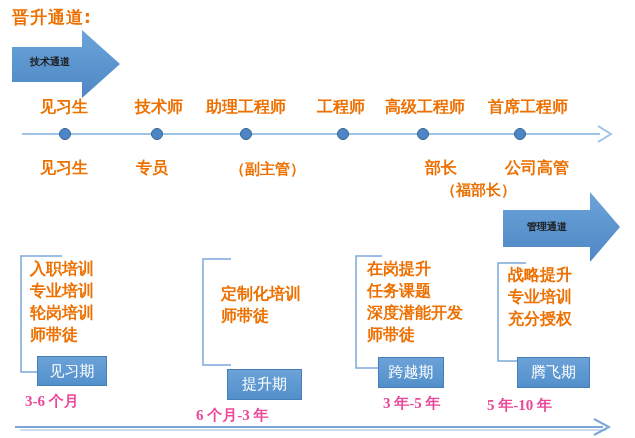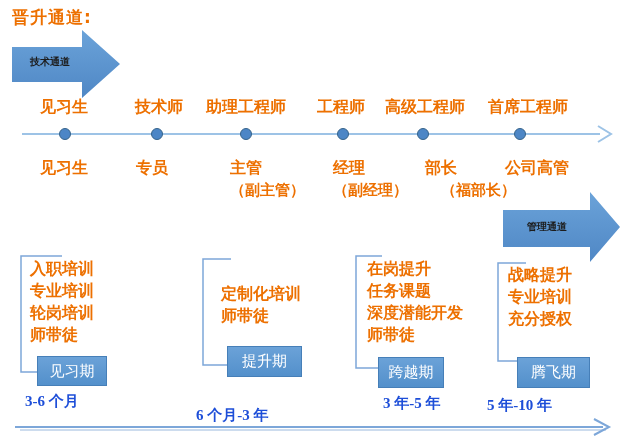--- a/index.html
+++ b/index.html
@@ -14,21 +14,21 @@
   .tech-level { top:97px; transform:translateX(-50%); font-size:16px; white-space:nowrap; }
   .mgmt-level { top:158px; font-size:16px; white-space:nowrap; }
   .mgmt-level .sub { font-size:15px; margin-top:2px; }
   .stage-items { font-size:16px; line-height:22px; white-space:nowrap; }
   .phase-badge {
     background:linear-gradient(#6ba2d8,#5390cb); border:1px solid #467fb8;
     color:#ffffff; text-align:center; font-size:15px; box-sizing:border-box;
   }
   .duration {
     font-family:"Liberation Serif", serif; font-weight:bold; font-size:15px;
-    color:#1d4ed8; white-space:nowrap;
+    color:#ec4899; white-space:nowrap;
   }
   svg { display:block; }
 </style>
 </head>
 <body>
 
 <div id="canvas">
 
   <div class="abs orange page-title">晋升通道:</div>
 
@@ -65,26 +65,21 @@
   <div class="abs orange tech-level" style="left:425px;">高级工程师</div>
   <div class="abs orange tech-level" style="left:528px;">首席工程师</div>
 
   <div class="abs orange mgmt-level" style="left:40px;">
     <div>见习生</div>
   </div>
   <div class="abs orange mgmt-level" style="left:136px;">
     <div>专员</div>
   </div>
   <div class="abs orange mgmt-level" style="left:230px;">
-    <div>主管</div>
     <div class="sub">（副主管）</div>
-  </div>
-  <div class="abs orange mgmt-level" style="left:333px;">
-    <div>经理</div>
-    <div class="sub">（副经理）</div>
   </div>
   <div class="abs orange mgmt-level" style="left:425px;">
     <div>部长</div>
     <div class="sub" style="margin-left:16px;">（福部长）</div>
   </div>
   <div class="abs orange mgmt-level" style="left:505px;">
     <div>公司高管</div>
   </div>
 
   <div class="abs" style="left:495px; top:188px;">
@@ -116,21 +111,21 @@
 
   <div class="abs" style="left:202px; top:258px;">
     <svg width="32" height="110" viewBox="0 0 32 110">
       <polyline points="29,1 1,1 1,107 29,107" fill="none" stroke="#7DA7D9" stroke-width="1.5"></polyline>
     </svg>
   </div>
   <div class="abs orange stage-items" style="left:221px; top:283px;">
     <div>定制化培训</div>
     <div>师带徒</div>
   </div>
-  <div class="abs phase-badge" style="left:227px; top:346px; width:75px; height:31px; line-height:29px;">提升期</div>
+  <div class="abs phase-badge" style="left:227px; top:369px; width:75px; height:31px; line-height:29px;">提升期</div>
   <div class="abs duration" style="left:196px; top:406px;">6 个月-3 年</div>
 
   <div class="abs" style="left:355px; top:255px;">
     <svg width="30" height="116" viewBox="0 0 30 116">
       <polyline points="27,1 1,1 1,113 27,113" fill="none" stroke="#7DA7D9" stroke-width="1.5"></polyline>
     </svg>
   </div>
   <div class="abs orange stage-items" style="left:367px; top:258px;">
     <div>在岗提升</div>
     <div>任务课题</div>

